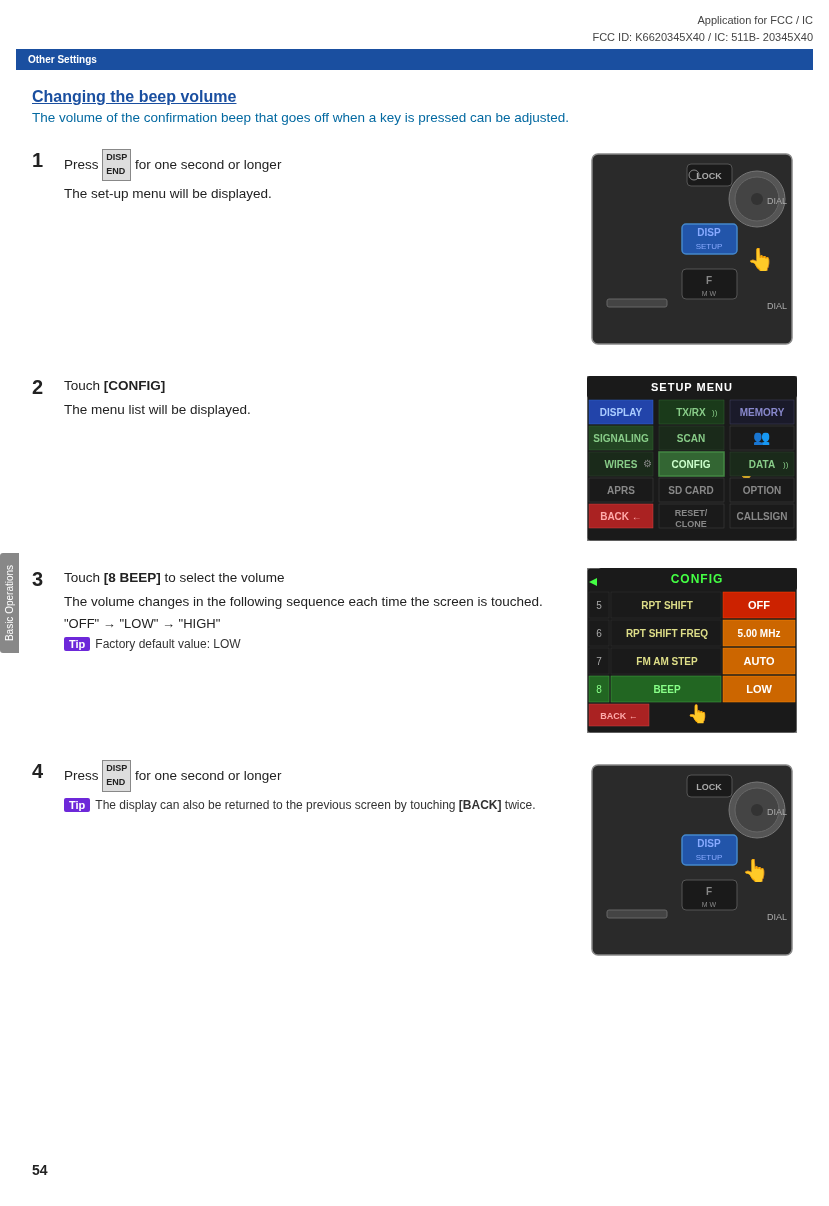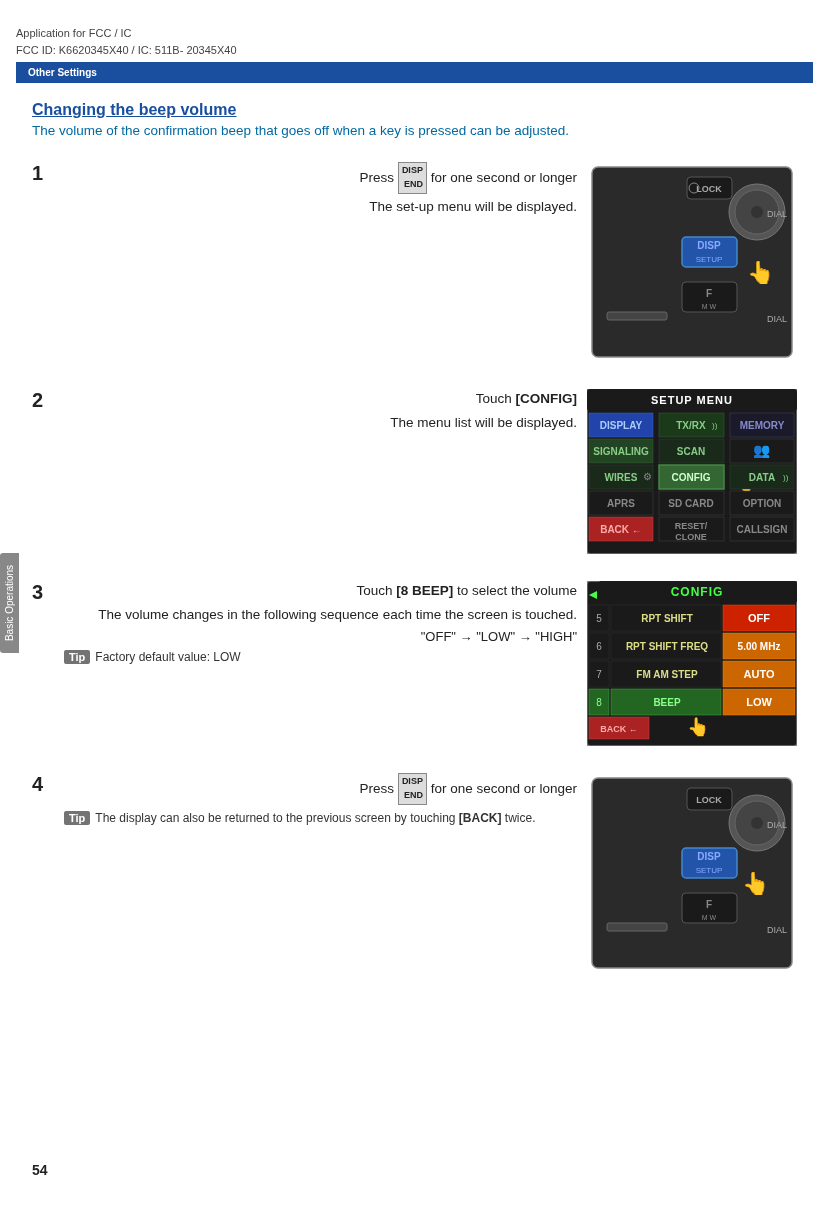--- a/index.html
+++ b/index.html
@@ -7,22 +7,22 @@
       width: 829px;
       min-height: 1206px;
       font-family: Arial, sans-serif;
       font-size: 14px;
       color: #222;
       background: #fff;
       position: relative;
     }
 
     .page-header {
-      text-align: left;
-      padding: 25px 16px 4px;
+      text-align: right;
+      padding: 12px 16px 4px;
       font-size: 11px;
       color: #444;
       line-height: 1.5;
     }
 
     .section-header {
       background: #1a4fa0;
       color: #fff;
       font-size: 10px;
       font-weight: bold;
@@ -82,21 +82,21 @@
     }
 
     .tip-block {
       display: flex;
       align-items: flex-start;
       margin-top: 5px;
       gap: 5px;
     }
 
     .tip-label {
-      background: #737373;
+      background: #6d28d9;
       color: #fff;
       font-size: 11px;
       font-weight: bold;
       padding: 1px 5px;
       border-radius: 2px;
       white-space: nowrap;
       margin-top: 1px;
     }
 
     .tip-text {
@@ -121,21 +121,20 @@
       color: #222;
     }
 
     
     .step-row {
       display: flex;
       width: 100%;
     }
     .step-left {
       flex: 1;
-      text-align: right;
     }
     .step-right {
       margin-left: 10px;
       flex-shrink: 0;
     }
 
     .sequence-text {
       font-size: 13px;
       margin-bottom: 2px;
     }

